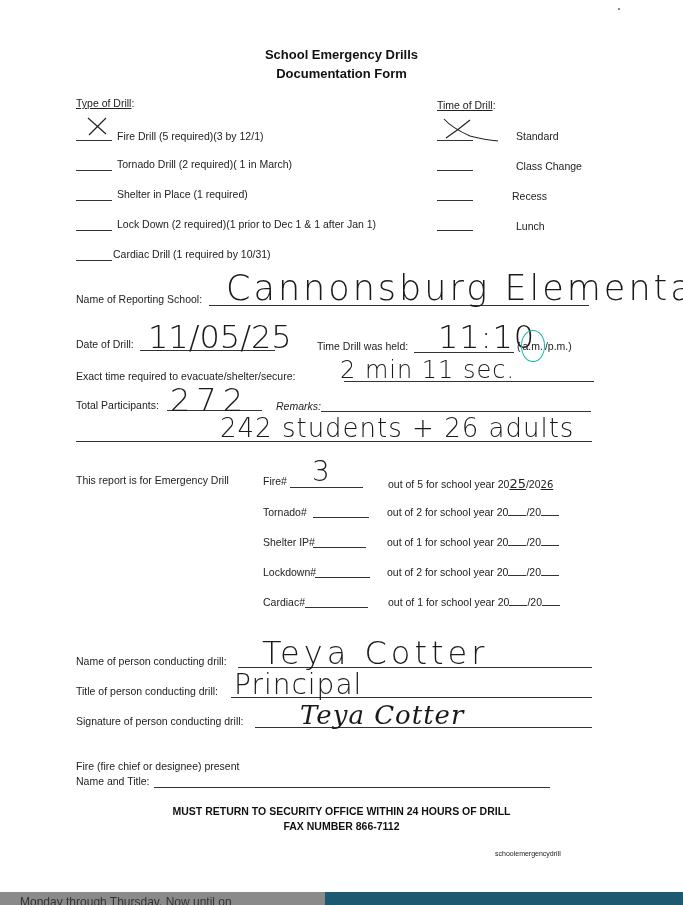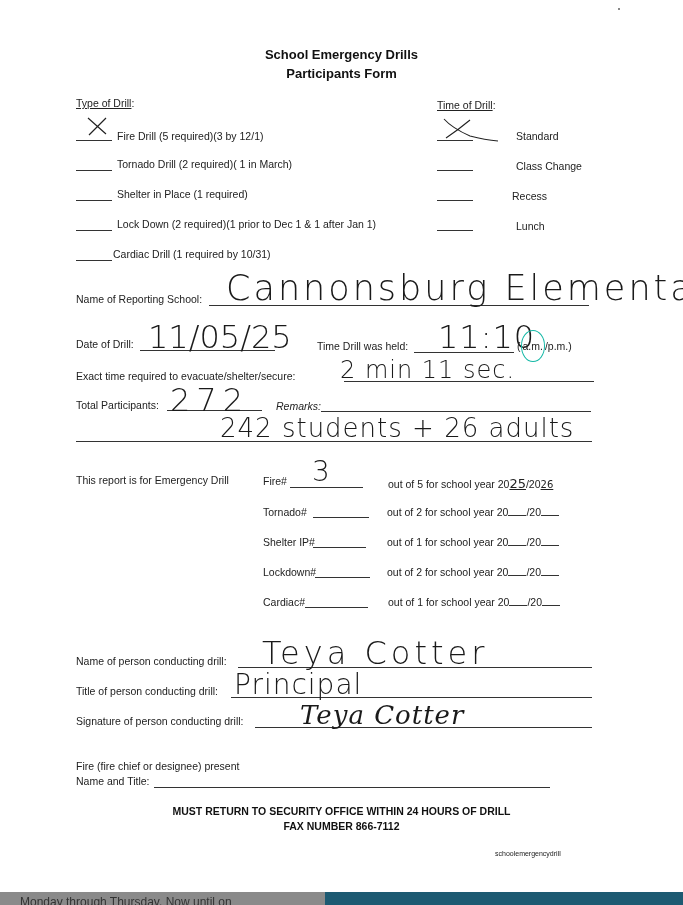--- a/index.html
+++ b/index.html
@@ -15,21 +15,21 @@
   .small { font-size:7px; color:#222; }
   .strip-gray { position:absolute; left:0; top:892px; width:325px; height:13px; background:#8a8a8a; overflow:hidden; }
   .strip-teal { position:absolute; left:325px; top:892px; width:358px; height:13px; background:#1d5a72; }
   .strip-text { position:absolute; left:20px; top:3px; font-size:12px; color:#333; white-space:nowrap; }
   .dot { position:absolute; width:2px; height:2px; background:#888; }
 </style>
 </head>
 <body>
 
 <div class="abs title" style="top:46px;">School Emergency Drills</div>
-<div class="abs title" style="top:65px;">Participants Form</div>
+<div class="abs title" style="top:65px;">Documentation Form</div>
 
 <div class="abs lbl" style="left:76px; top:97px;"><span class="u">Type of Drill</span><span>:</span></div>
 <div class="abs lbl" style="left:437px; top:99px;"><span class="u">Time of Drill</span><span>:</span></div>
 
 <div>
   <div class="line" style="left:76px; top:140px; width:36px;"></div>
   <svg class="mark" style="left:86px; top:116px;" width="22" height="22">
       <path d="M2 2 L20 18 M20 2 L3 19" stroke="#222" stroke-width="1.2" fill="none"></path>
     </svg>
   <div class="abs lbl" style="left:117px; top:130px;">Fire Drill (5 required)(3 by  12/1)</div>

